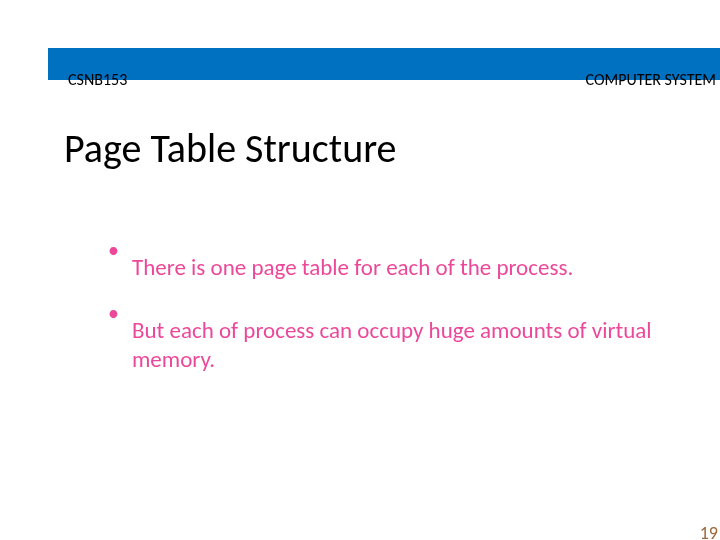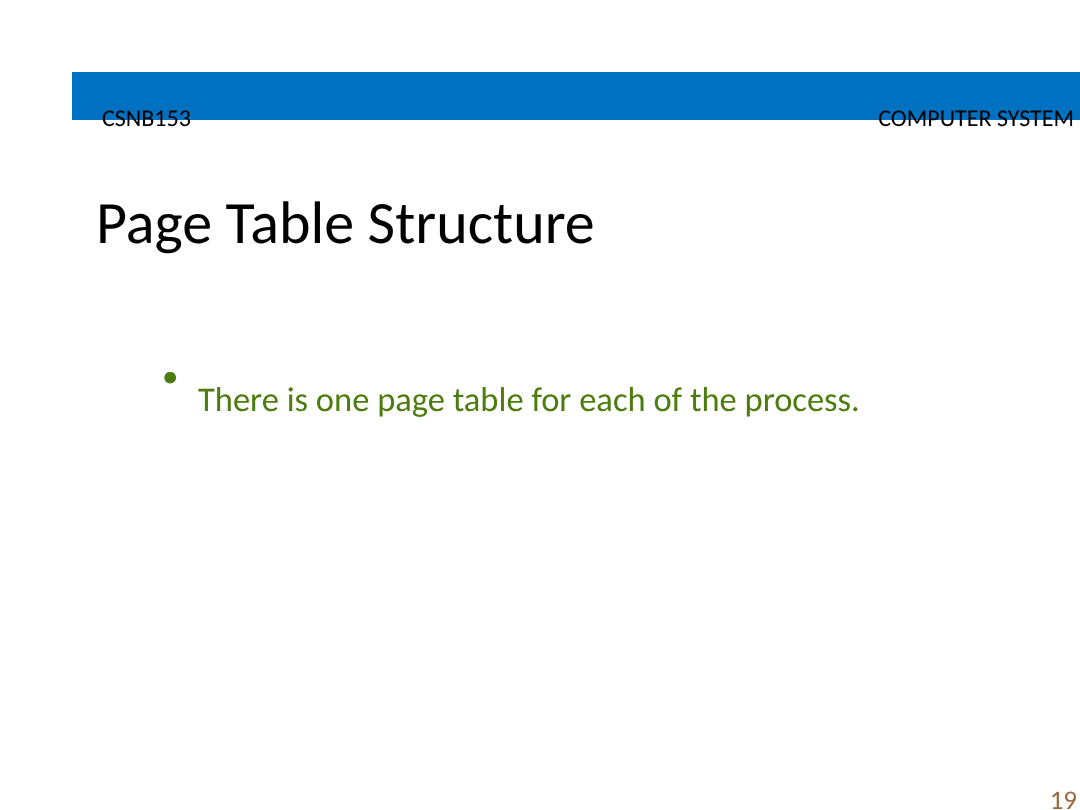--- a/index.html
+++ b/index.html
@@ -35,21 +35,21 @@
     font-weight: 400;
     font-family: Calibri, Arial, sans-serif;
   }
   .bullets {
     margin: 32px 28px 0 44px;
     list-style: none;
   }
   .bullets li {
     font-size: 23px;
     line-height: 1.25;
-    color: #4d7c0f;
+    color: #ec4899;
     margin-bottom: 2px;
     position: relative;
     padding-left: 24px;
     font-family: Calibri, Arial, sans-serif;
   }
   .bullets li::before {
     content: "•";
     position: absolute;
     left: 0;
     top: 0;
@@ -69,16 +69,17 @@
 <div class="slide">
   <div class="header-bar">
     <div class="course-code">CSNB153</div>
     <div class="course-title">COMPUTER SYSTEM</div>
   </div>
 
   <h1 class="slide-title">Page Table Structure</h1>
 
   <ul class="bullets">
     <li>There is one page table for each of the process.</li>
+    <li>But each of process can occupy huge amounts of virtual memory.</li>
   </ul>
 
   <div class="page-number">19</div>
 </div>
 
 </body></html>

